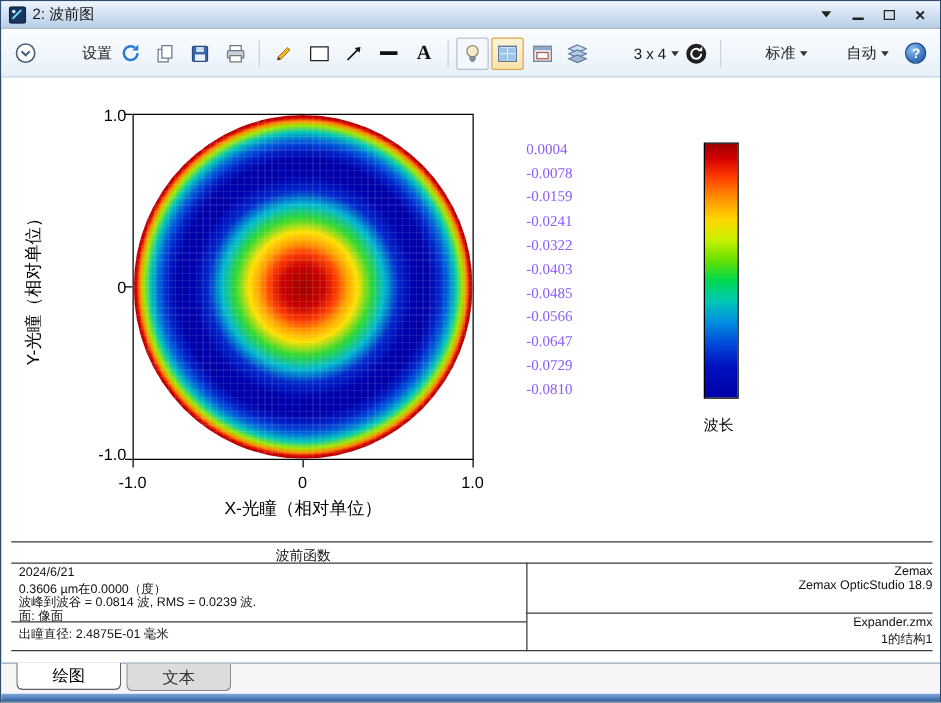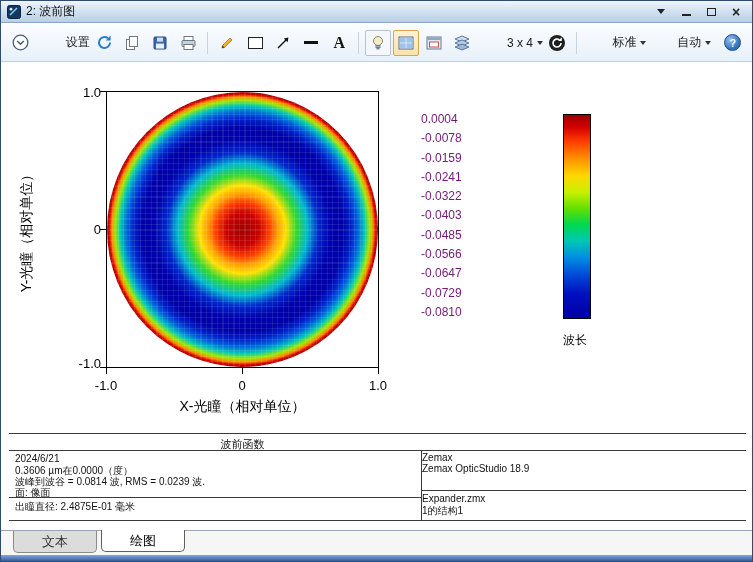--- a/index.html
+++ b/index.html
@@ -62,36 +62,36 @@
         #30d830 40%, #00b8d0 48%, #0028cc 56%, #0000ac 65%, #0000a8 74%,
         #0020c8 80%, #0060dc 85%, #00c8b8 90%, #a0e800 94%, #ff8800 96.5%,
         #d40000 98.5%, #aa0000 100%);
   }
   .tick-label { font-size:13px; color:#000; }
   .axis-title { font-size:14px; color:#000; }
   .tickmark { background:#000; }
   .legend-ticks {
     left:420px; top:111px; width:80px; height:207px;
     display:flex; flex-direction:column; justify-content:space-between;
-    font-family:Liberation Sans, sans-serif; font-size:12px; color:#701a75;
+    font-family:Liberation Serif, serif; font-size:12px; color:#8b5cf6;
   }
   .colorbar {
     left:562px; top:113px; width:28px; height:205px; border:1px solid #000;
     background: linear-gradient(to bottom,
       #9e0000 0%, #d40000 6%, #ff3c00 13%, #ff8c00 21%, #ffd800 30%,
       #c8f000 38%, #64e000 46%, #00d850 54%, #00c8b4 62%, #0090e0 70%,
       #0048d8 79%, #0010c0 88%, #0000a8 100%);
   }
 
   
   .hline { background:#3a3a3a; height:1px; }
   .vline { background:#3a3a3a; width:1px; }
   .ftext { font-size:10px; color:#111; white-space:nowrap; }
   .fheader { font-size:11px; color:#111; text-align:center; }
-  .fcenter { text-align:left; }
+  .fcenter { text-align:right; }
 
   
   .tabstrip {
     position:absolute; top:529px; left:0; right:0; height:26px;
     background:#f6f6f6; border-top:1px solid #97a7b7;
     display:flex; align-items:flex-start; padding-left:12px; gap:4px;
   }
   .tab {
     height:22px; min-width:84px; display:flex; align-items:center; justify-content:center;
     font-size:13px; border:1px solid #8a8a8a; border-top:none;
@@ -309,23 +309,23 @@
 
   <div class="abs ftext fcenter" style="left:421px; top:451px; width:324px;">Zemax</div>
   <div class="abs ftext fcenter" style="left:421px; top:462px; width:324px;">Zemax OpticStudio 18.9</div>
   <div class="abs hline" style="left:420px; top:489px; width:325px;"></div>
   <div class="abs ftext fcenter" style="left:421px; top:492px; width:324px;">Expander.zmx</div>
   <div class="abs ftext fcenter" style="left:421px; top:503px; width:324px;">1的结构1</div>
 
   <div class="abs hline" style="left:8px; top:519px; width:737px;"></div>
 
   <div class="tabstrip">
+    <div class="tab active">
+      <span>绘图</span>
+    </div>
     <div class="tab">
       <span>文本</span>
     </div>
-    <div class="tab active">
-      <span>绘图</span>
-    </div>
   </div>
 
   <div class="bottomstrip"></div>
 
 </div>
 
 </body></html>

